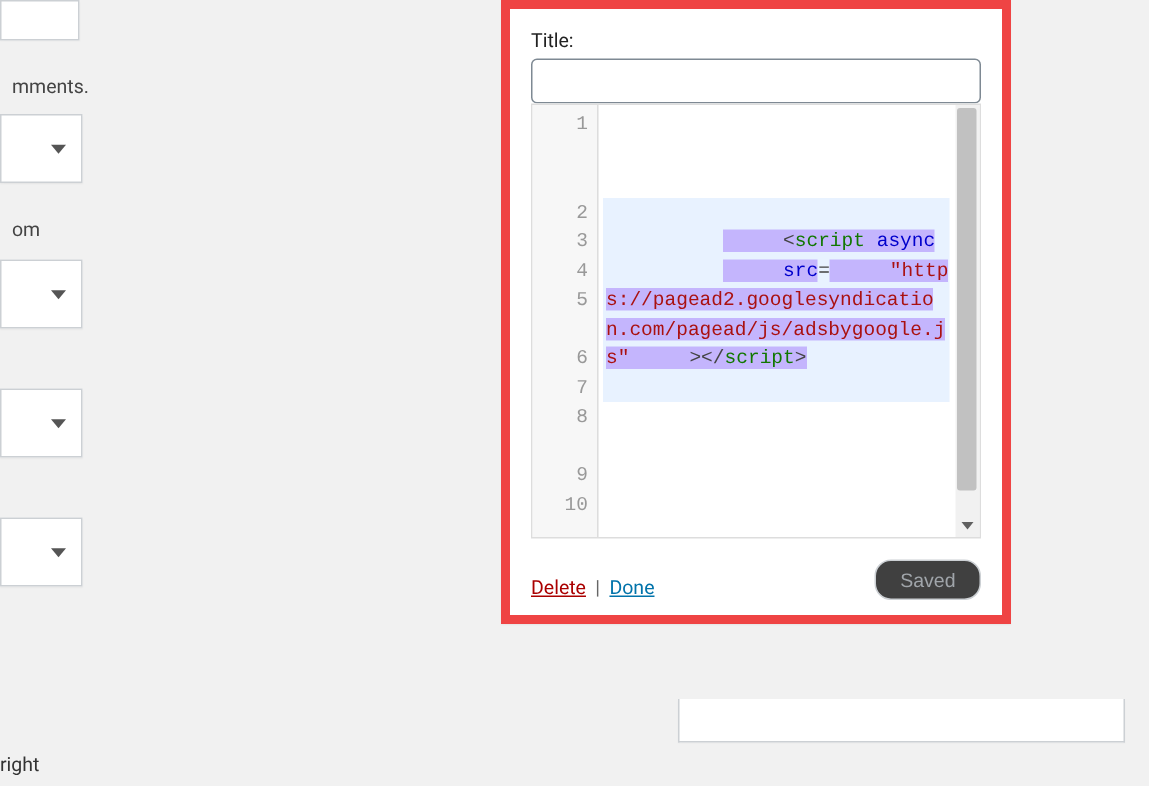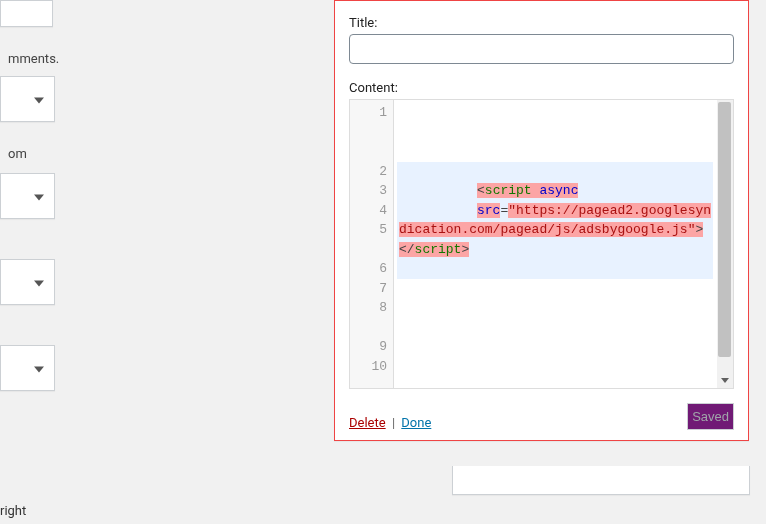--- a/index.html
+++ b/index.html
@@ -60,23 +60,23 @@
     border-right:5px solid transparent;
     border-top:6px solid #555;
     display:inline-block;
   }
 
   
   .widget-panel {
     position: absolute;
     left: 334px;
     top: 0;
-    width: 415px;
+    width: 340px;
     background: #fff;
-    border: 1px solid #ef4444;
+    border: 6px solid #ef4444;
     box-shadow: 0 1px 1px rgba(0,0,0,.04);
     padding: 14px 14px 10px 14px;
     box-sizing: border-box;
   }
   .field-label {
     display:block;
     color:#222;
     font-size:13px;
     margin-bottom:4px;
   }
@@ -139,21 +139,21 @@
     line-height:19.5px;
     word-break: break-all;
     white-space: pre-wrap;
   }
   .code-body .line { min-height:19.5px; }
   .code-body .hl-line1 { background:#e8f2ff; display:block; padding-left:2px; margin-left:-2px;}
   .tok-tag { color:#170; }
   .tok-attr { color:#00c; }
   .tok-str { color:#a11; }
   .tok-cmt { color:#888; }
-  .tok-hl { background:#fca5a5; }
+  .tok-hl { background:#c4b5fd;padding-left:40px; }
 
   
   .vscroll {
     position:absolute;
     right:0; top:0;
     width:16px;
     height:100%;
     background:#f1f1f1;
   }
   .vscroll .thumb {
@@ -191,24 +191,24 @@
   }
   .left-links a {
     text-decoration: underline;
     cursor:pointer;
   }
   .link-delete { color:#a00; }
   .link-sep { color:#666; margin:0 3px; }
   .link-done { color:#0073aa; }
   .btn-saved {
     border:1px solid #ccd0d4;
-    background:#701a75;
+    background:#404040;
     color:#a0a5aa;
-    padding:5px 4px;
-    border-radius:0;
+    padding:5px 16px;
+    border-radius:11px;
     font-size:13px;
     cursor:default;
   }
 
   
   .stray-their {
     position:absolute;
     left:0;
     bottom:6px;
     color:#333;
@@ -258,21 +258,20 @@
   <div class="left-box row" style="margin-top:40px;">
     <span class="left-chev"><span class="chev-down"></span></span>
   </div>
 </div>
 
 <div class="widget-panel">
 
   <label class="field-label" for="wt">Title:</label>
   <input id="wt" class="title-input" type="text" value="" style="">
 
-  <label class="field-label content-label">Content:</label>
 
   <div class="code-editor">
     <div class="code-scroll">
       <div class="gutter">
         <div class="h3">1</div>
         <div>2</div>
         <div>3</div>
         <div>4</div>
         <div class="h2">5</div>
         <div>6</div>

